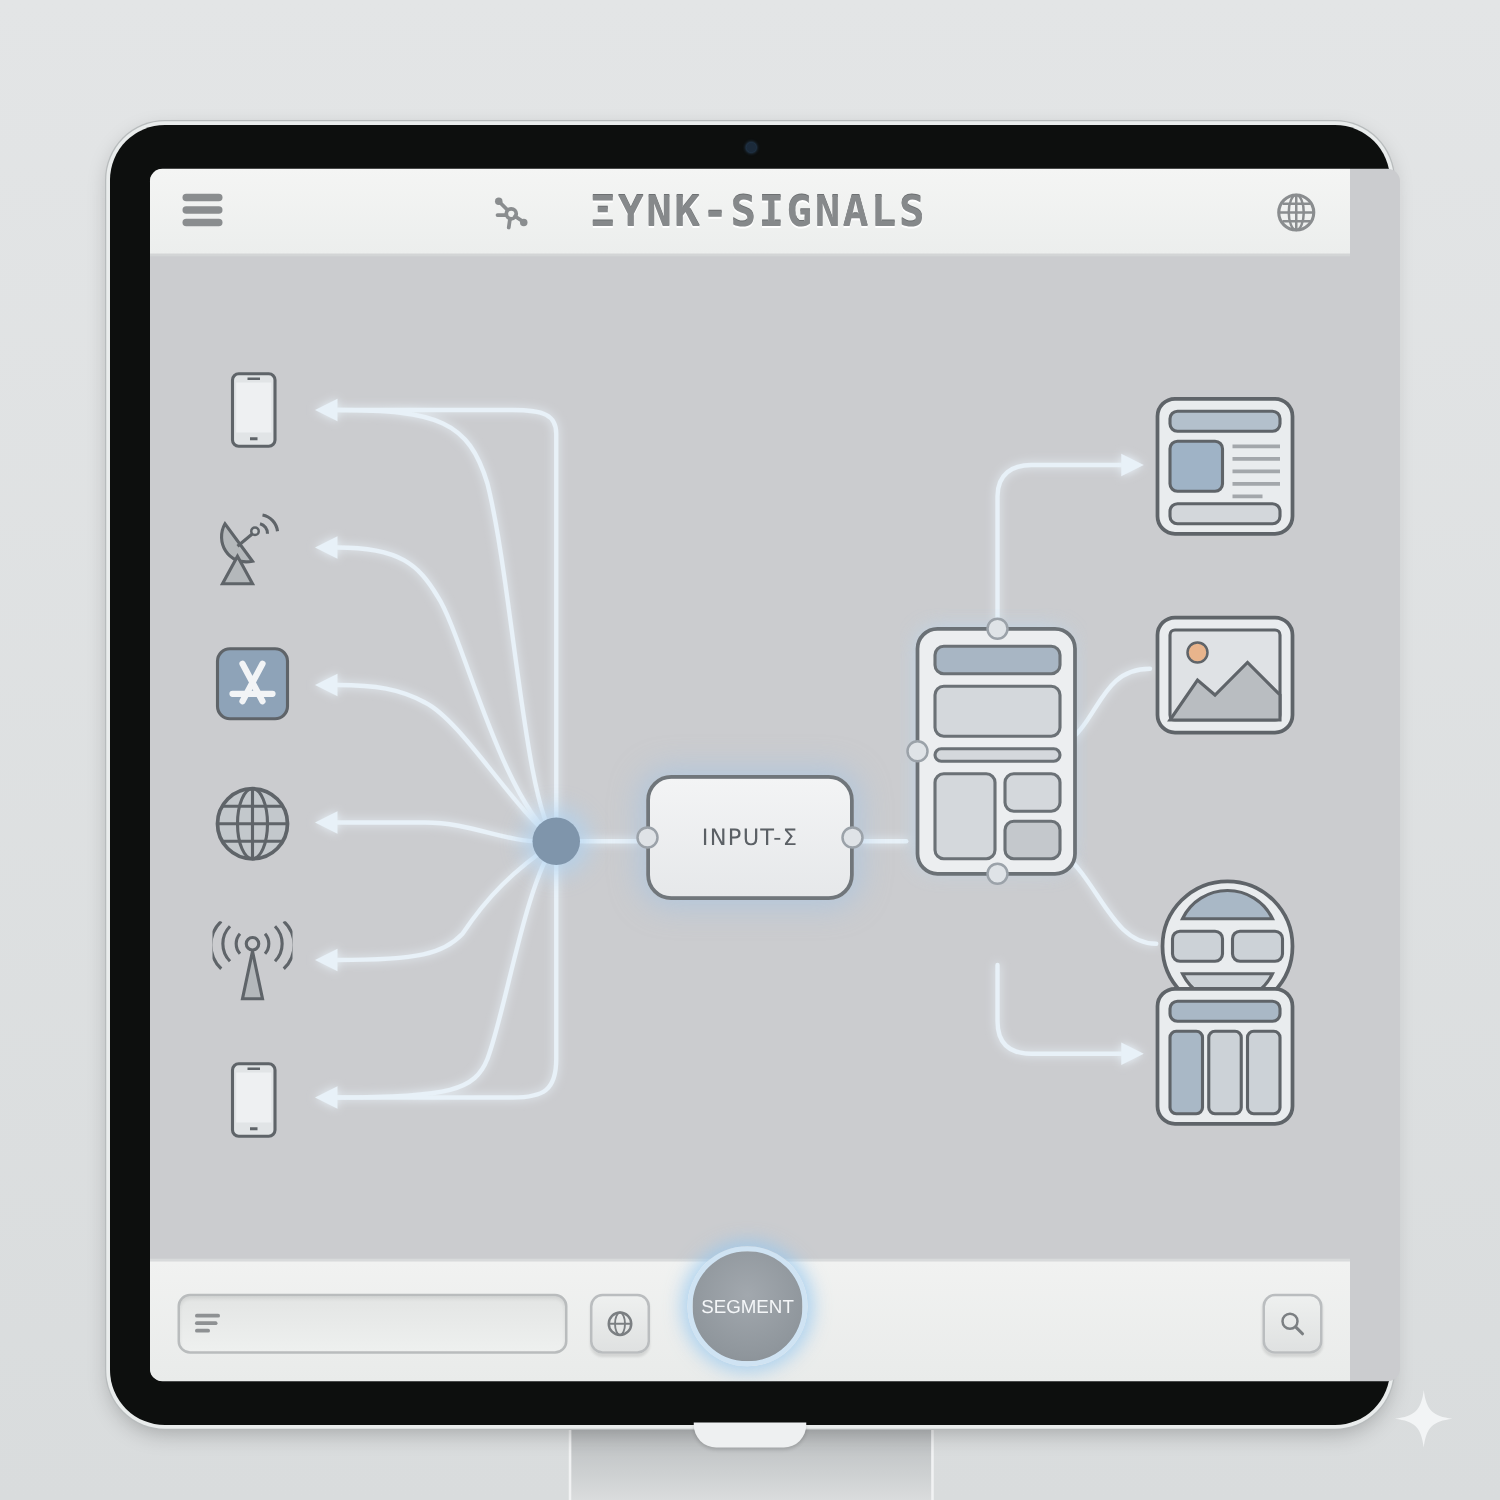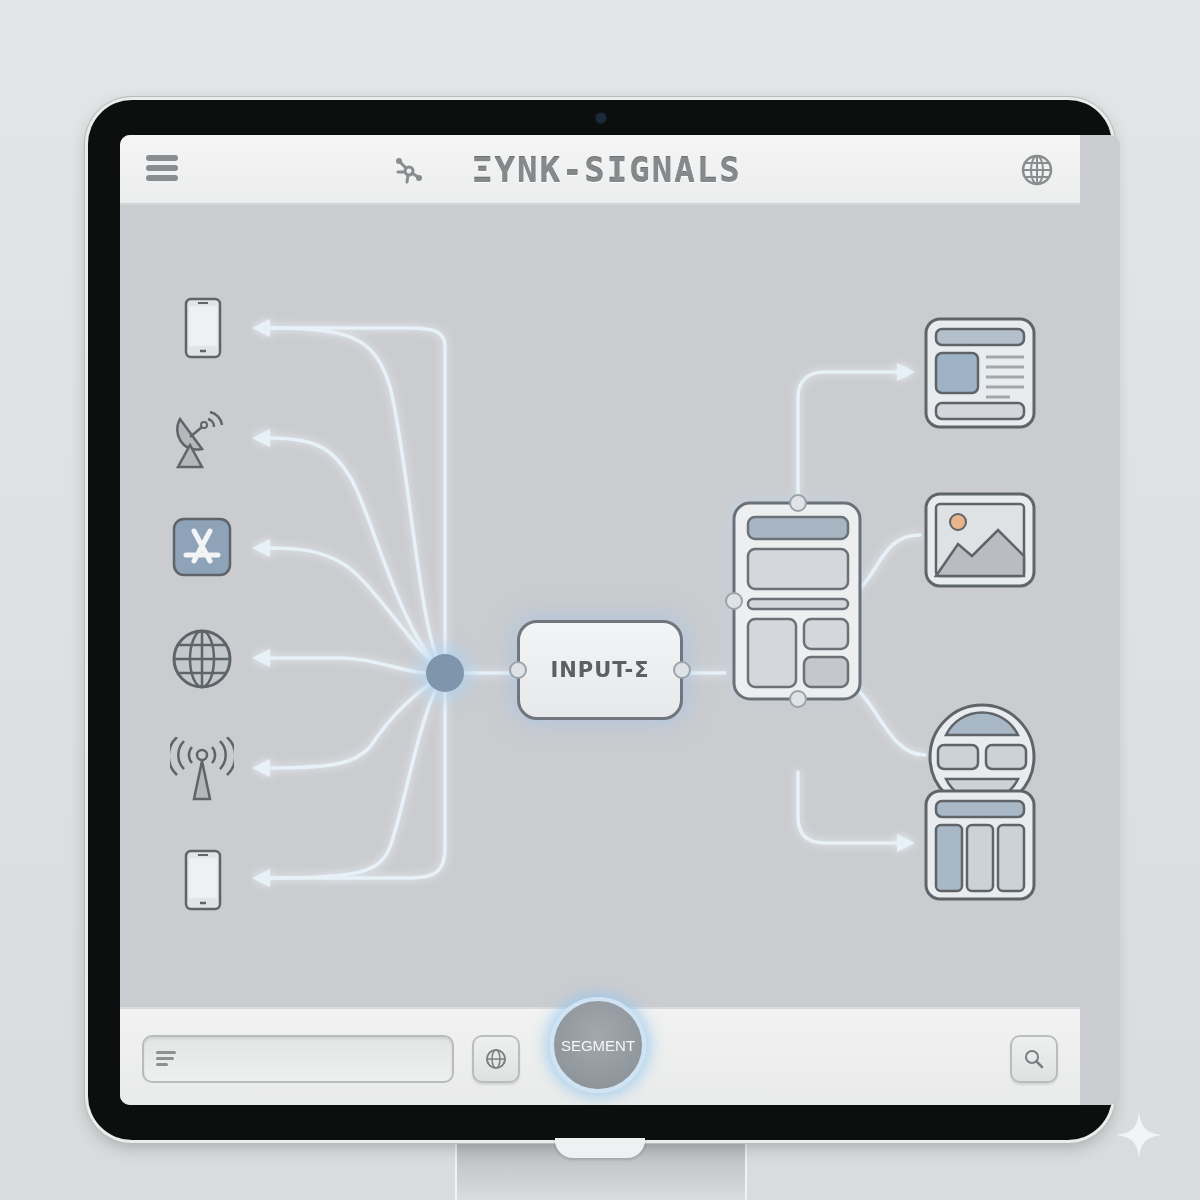--- a/index.html
+++ b/index.html
@@ -64,21 +64,21 @@
 
     .input-node {
       position: absolute; left: 397px; top: 413px; width: 166px; height: 100px;
       background: linear-gradient(180deg,#f3f4f5 0%,#e6e8ea 100%);
       border: 3px solid #70767b; border-radius: 20px;
       box-shadow: 0 0 22px 6px rgba(160,195,230,.55);
       display: flex; align-items: center; justify-content: center;
       cursor: pointer;
     }
     .input-node-label {
-      font-family: "DejaVu Sans", sans-serif; font-size: 21px; letter-spacing: 1px; color: #5b6065; font-weight: bold;
+      font-family: "DejaVu Sans", sans-serif; font-size: 18px; letter-spacing: 1px; color: #5b6065;
     }
     .port { position: absolute; width: 18px; height: 18px; border-radius: 50%;
       background: #dfe3e7; border: 2px solid #9ba2a9; }
 
     .hub { position: absolute; left: 306px; top: 447px; width: 38px; height: 38px; border-radius: 50%;
       background: #7f95ab; box-shadow: 0 0 18px 8px rgba(175,210,240,.75); cursor: pointer; }
 
     
     .footer {
       position: absolute; left: 0; top: 872px; width: 960px; height: 98px;

